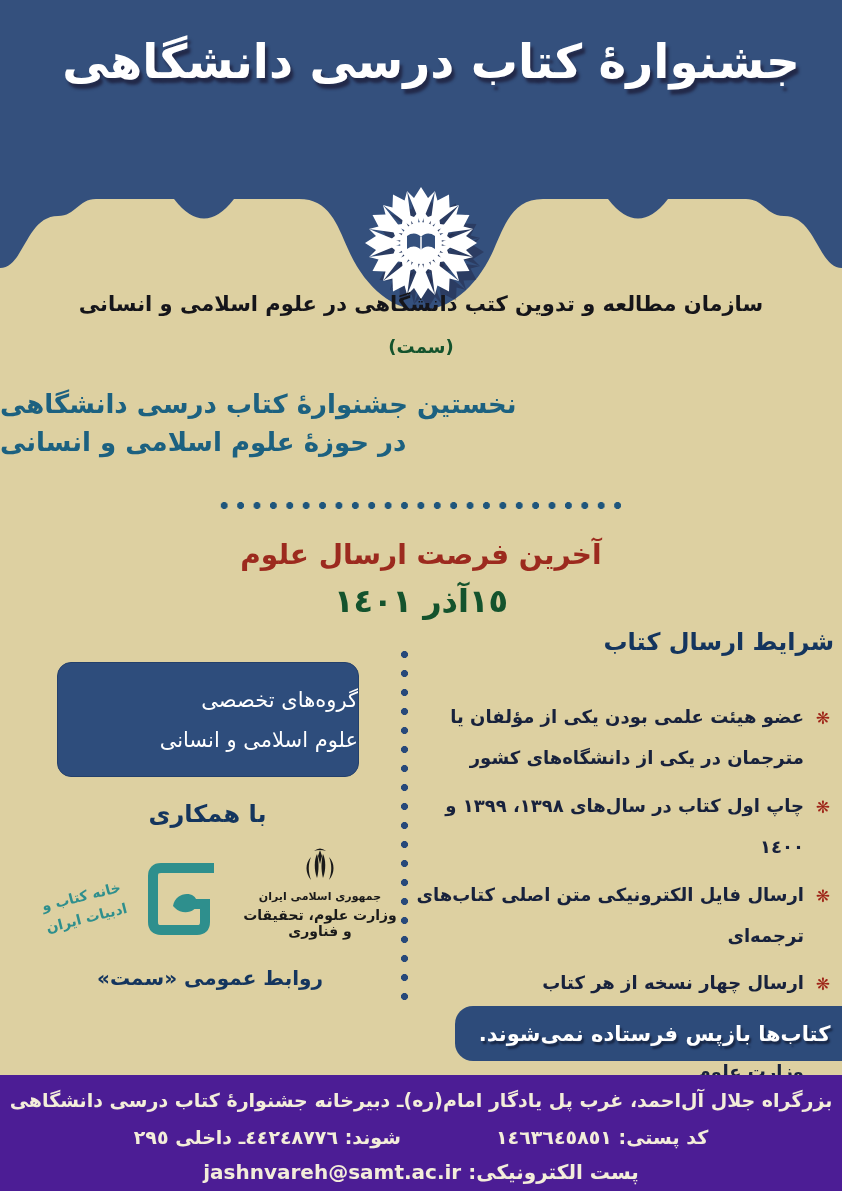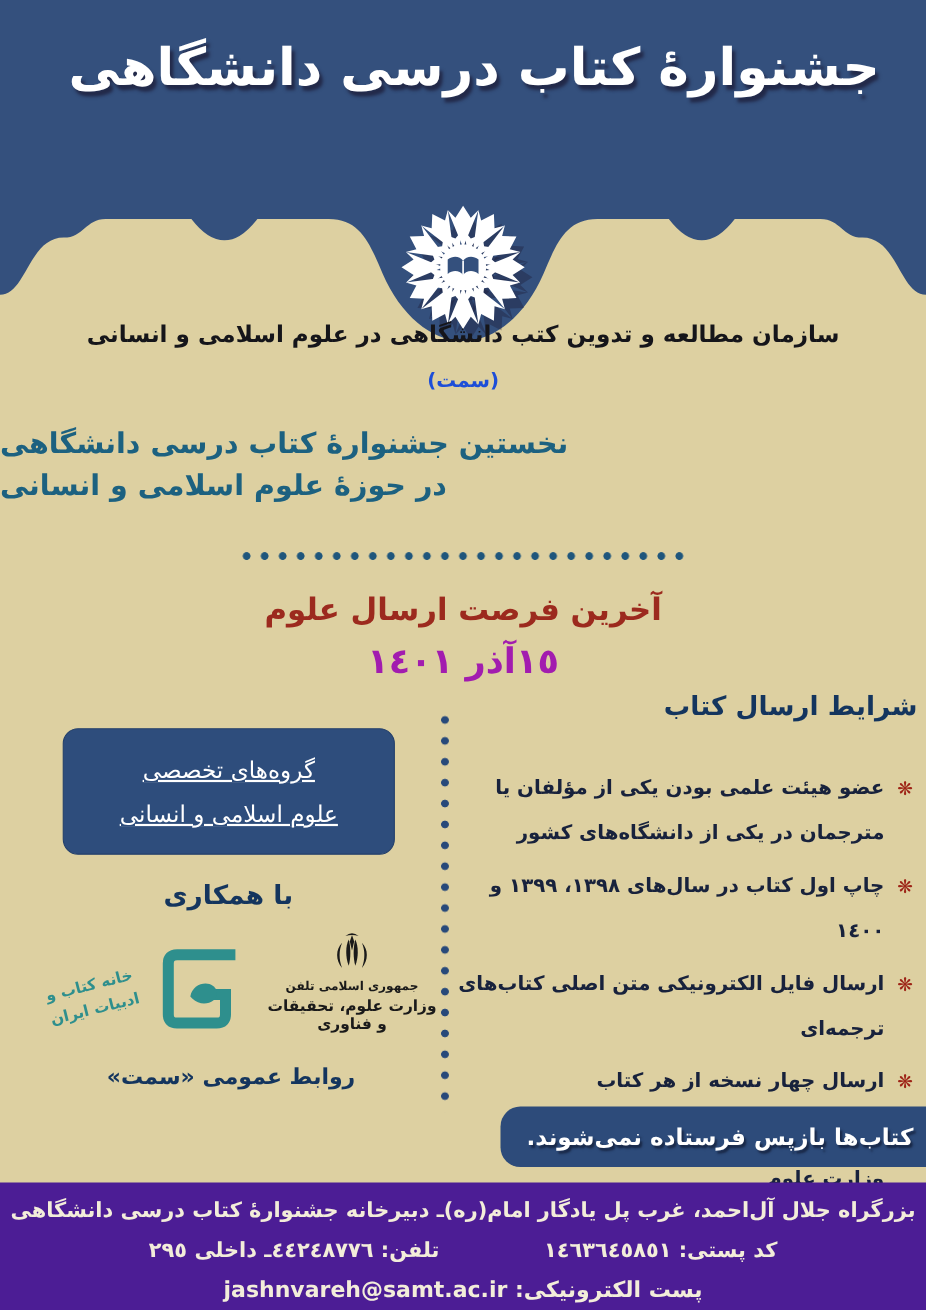--- a/index.html
+++ b/index.html
@@ -14,39 +14,39 @@
     text-align:center;font-size:47px;font-weight:bold;color:#ffffff;
     text-shadow:3px 5px 3px rgba(25,20,45,.65);
     padding-left:20px;
   }
   .org-name{
     position:absolute;top:292px;left:0;right:0;z-index:2;
     text-align:center;font-size:21px;font-weight:bold;color:#15151a;
   }
   .org-abbr{
     position:absolute;top:336px;left:0;right:0;z-index:2;
-    text-align:center;font-size:18px;font-weight:bold;color:#1d4ed8;
+    text-align:center;font-size:18px;font-weight:bold;color:#14532d;
   }
   .main-title{
     position:absolute;top:386px;left:0;right:0;
     text-align:left;color:#1c6180;font-size:26px;font-weight:bold;line-height:1.45;
   }
   .dots-row{
     position:absolute;top:501px;left:50%;transform:translateX(-50%);
     width:410px;height:9px;
     background-image:radial-gradient(circle,#1f567c 3.2px,rgba(0,0,0,0) 3.8px);
     background-size:16.4px 9px;
   }
   .deadline-label{
     position:absolute;top:538px;left:0;right:0;text-align:center;
     font-size:28px;font-weight:bold;color:#9c2a1e;
   }
   .deadline-date{
     position:absolute;top:582px;left:0;right:0;text-align:center;
-    font-size:32px;font-weight:bold;color:#a21caf;letter-spacing:1px;
+    font-size:32px;font-weight:bold;color:#14532d;letter-spacing:1px;
   }
   .cond-heading{
     position:absolute;top:628px;right:8px;
     font-size:24px;font-weight:bold;color:#14355e;
   }
   .v-dots{
     position:absolute;top:645px;left:400px;width:9px;height:366px;
     background-image:radial-gradient(circle,#27497a 3.2px,rgba(0,0,0,0) 3.8px);
     background-size:9px 19px;
   }
@@ -56,21 +56,21 @@
     font-size:18px;font-weight:bold;color:#18223c;
   }
   .cond-list li{position:relative;padding-right:26px;line-height:2.3;margin-bottom:6px;}
   .cond-bullet{
     position:absolute;right:0;top:2px;color:#9e2417;font-size:17px;line-height:2.4;
   }
   .groups-box{
     position:absolute;top:662px;left:57px;width:300px;height:113px;
     background:#2e4d7c;border:1px solid #24406b;border-radius:14px;
     color:#ffffff;display:flex;flex-direction:column;justify-content:center;
-    gap:16px;text-align:center;font-size:21px;text-decoration:underline;
+    gap:16px;text-align:right;font-size:21px;
   }
   .hamkari{
     position:absolute;top:800px;left:0;width:415px;text-align:center;
     font-size:24px;font-weight:bold;color:#14355e;
   }
   .ministry{
     position:absolute;top:848px;left:240px;width:160px;
     text-align:center;color:#1a1a1a;
   }
   .ministry-line1{font-size:11px;margin-top:2px;font-weight:bold;}
@@ -202,21 +202,21 @@
     <svg width="34" height="36" viewBox="-17 -18 34 36">
       <g fill="#1a1a1a">
         <path d="M-9,14 C-15,7 -15,-3 -9,-9 C-12,-2 -12,6 -9,14 Z"></path>
         <path d="M9,14 C15,7 15,-3 9,-9 C12,-2 12,6 9,14 Z"></path>
         <path d="M-3,12 C-6,4 -6,-6 -3,-12 C-1,-5 -1,5 -3,12 Z"></path>
         <path d="M3,12 C6,4 6,-6 3,-12 C1,-5 1,5 3,12 Z"></path>
         <path d="M0,-16 L2,-10 L0,-2 L-2,-10 Z"></path>
         <path d="M-6,-15 Q0,-20 6,-15 Q0,-17 -6,-15 Z"></path>
       </g>
     </svg>
-    <div class="ministry-line1">جمهوری اسلامی تلفن</div>
+    <div class="ministry-line1">جمهوری اسلامی ایران</div>
     <div class="ministry-line2">وزارت علوم، تحقیقات و فناوری</div>
   </div>
 
   <div class="khaneh">
     <svg class="khaneh-mark" width="78" height="80" viewBox="0 0 78 80">
       <path d="M64,8 H16 Q8,8 8,16 V62 Q8,70 16,70 H52 Q60,70 60,62 V44 H44" fill="none" stroke="#2e8f8d" stroke-width="10" stroke-linecap="square"></path>
       <path d="M28,46 C30,32 50,30 52,42 C53,52 38,56 30,48 Z" fill="#2e8f8d"></path>
     </svg>
     <div class="khaneh-text">خانه کتاب و ادبیات ایران</div>
   </div>
@@ -226,21 +226,21 @@
   <div class="notice-box">کتاب‌ها بازپس فرستاده نمی‌شوند.</div>
 
   <footer class="poster-footer">
     <div class="footer-address">بزرگراه جلال آل‌احمد، غرب پل یادگار امام(ره)ـ دبیرخانه جشنوارهٔ کتاب درسی دانشگاهی</div>
     <div class="footer-line2">
       <span>
         <span>کد پستی:</span>
         <span>١٤٦٣٦٤٥٨٥١</span>
       </span>
       <span>
-        <span>تلفن:</span>
+        <span>شوند:</span>
         <span>٤٤٢٤٨٧٧٦ـ داخلی ٢٩٥</span>
       </span>
     </div>
     <div class="footer-line3">
       <span>پست الکترونیکی:</span>
       <span class="email">jashnvareh@samt.ac.ir</span>
     </div>
   </footer>
 
 </div>

